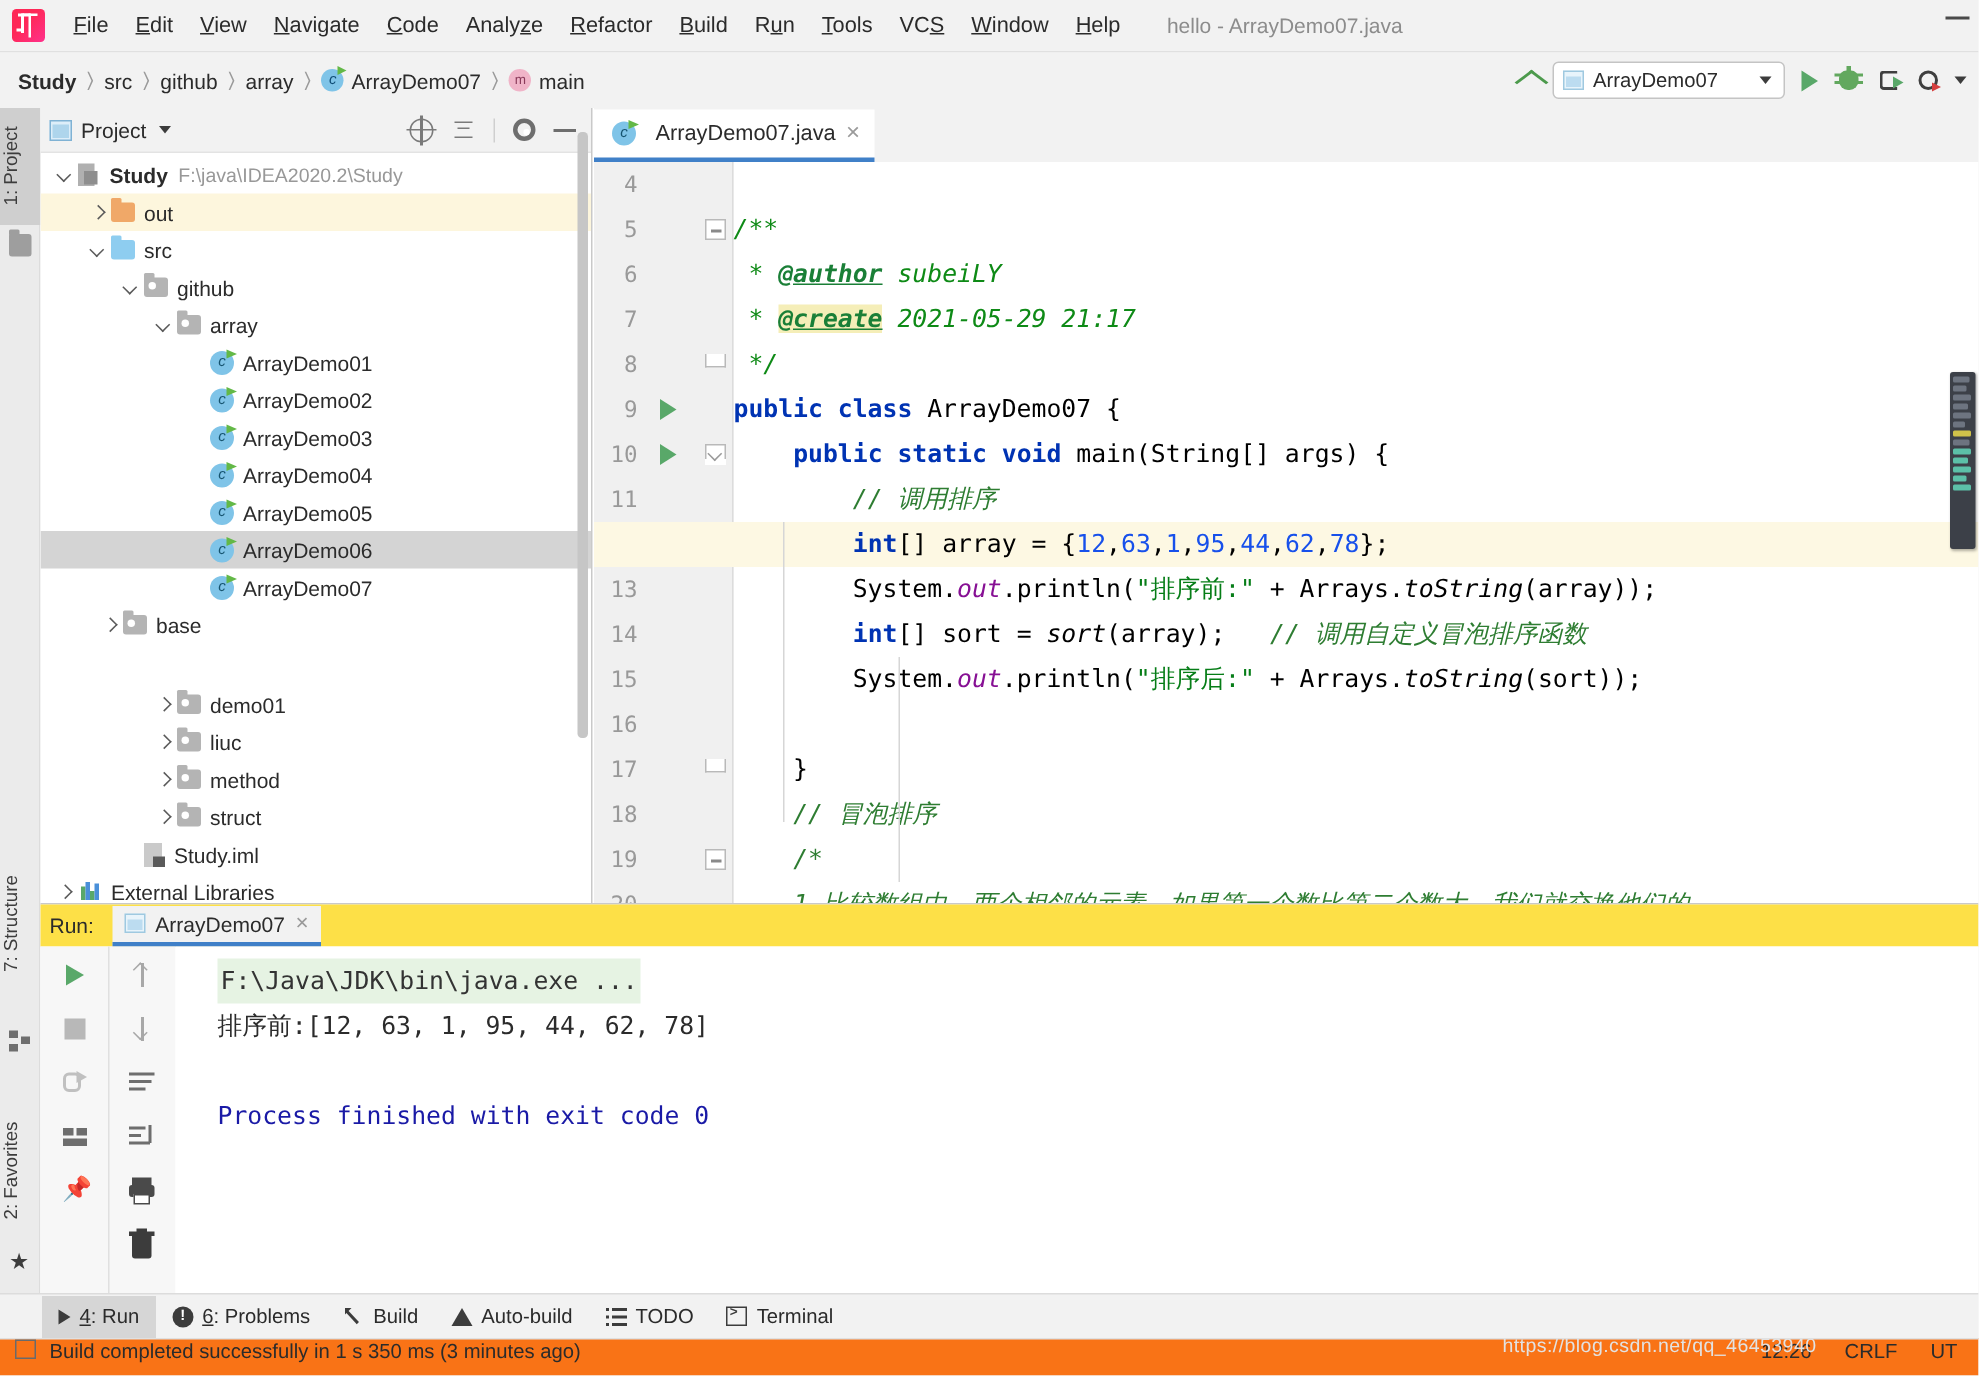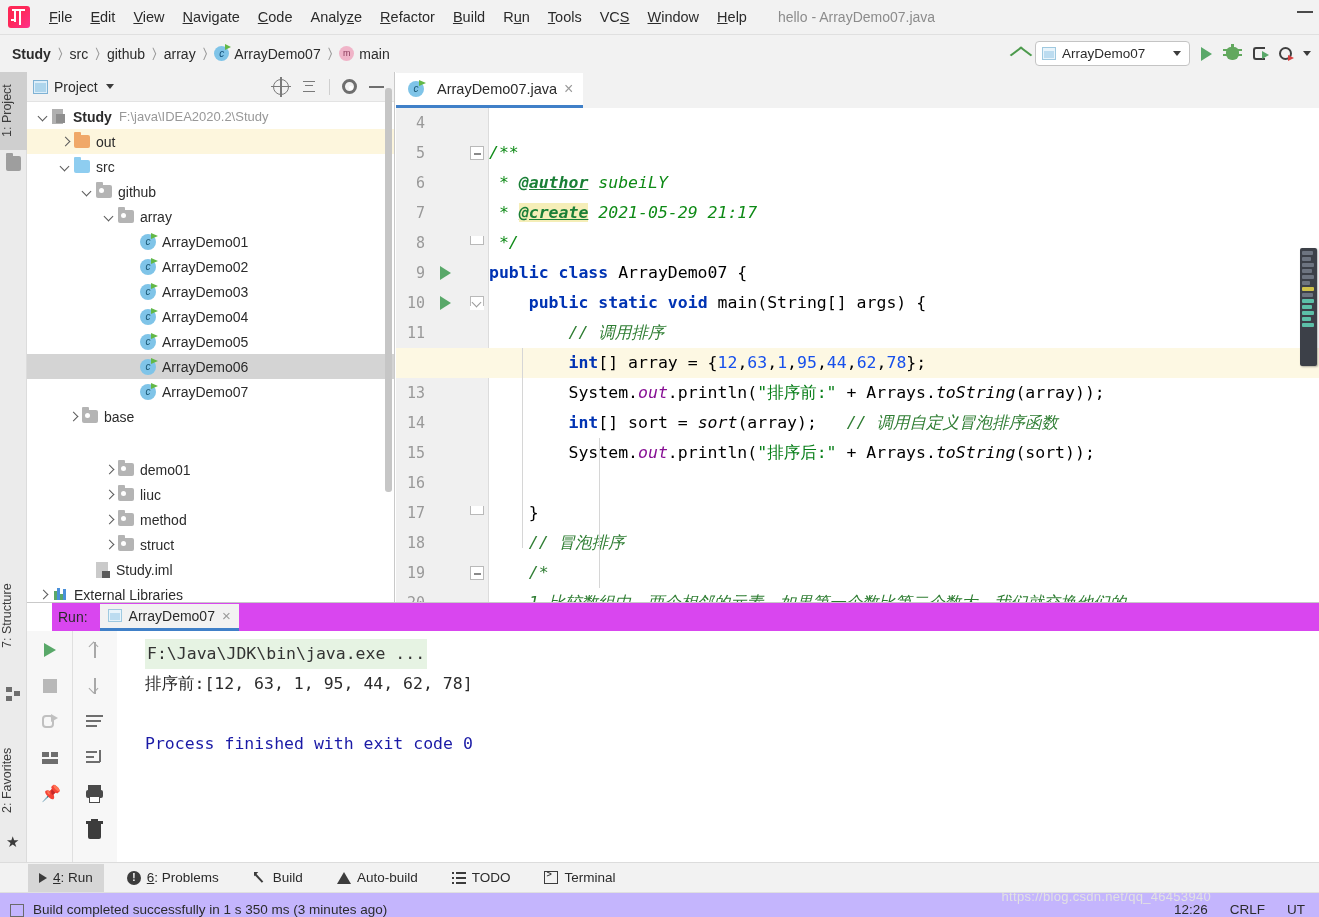--- a/index.html
+++ b/index.html
@@ -235,21 +235,21 @@
     background:#3c4048;border-radius:2px;padding:3px 2px;
     box-shadow:1px 1px 2px rgba(0,0,0,.3);
   }
   .mmline{height:4px;margin-bottom:2px;border-radius:1px;}
 
   
   .runpanel{
     position:absolute; left:27px; top:602px; width:1292px; height:260px; background:#fff;
     border-top:1px solid #c9c9c9;
   }
-  .rp-head{height:28px;background:#d946ef;display:flex;align-items:center;padding-left:6px;margin-left:25px;}
+  .rp-head{height:28px;background:#fde047;display:flex;align-items:center;padding-left:6px;}
   .rp-label{font-size:14px;color:#2b2b2b;margin-right:12px;}
   .rp-tab{height:27px;display:flex;align-items:center;gap:7px;padding:0 8px;border-bottom:3px solid #4080c8;background:#f2f2f2;}
   .rp-tab-ic{width:14px;height:13px;border:1.6px solid #9fc9e0;background:#e8f4fb;position:relative;}
   .rp-tab-ic::after{content:"";position:absolute;left:1px;top:3px;right:1px;bottom:1px;background:#bcdcf0;}
   .rp-tab-lbl{font-size:14px;color:#2b2b2b;}
   .rp-tab-x{font-size:15px;color:#9a9a9a;}
   .rp-side{
     position:absolute;left:0;top:28px;width:90px;bottom:0;background:#f7f7f7;display:flex;
   }
   .rp-col{width:45px;display:flex;flex-direction:column;align-items:center;padding-top:8px;gap:14px;}
@@ -260,41 +260,41 @@
     font-family:"DejaVu Sans Mono","Liberation Mono",monospace;
     font-size:16.5px; padding:8px 0 0 28px; line-height:30px;
   }
   .cons-cmd{background:#e6f3e3;color:#333333;display:inline-block;padding:0 2px;}
   .cons-out{color:#2b2b2b;}
   .cons-fin{color:#1a1aa6;}
 
   
   .bottombar{
     position:absolute;left:0;top:862px;width:1319px;height:30px;background:#f2f2f2;
-    display:flex;align-items:center;padding-left:28px;border-top:1px solid #dcdcdc;gap:12px;
+    display:flex;align-items:center;padding-left:28px;border-top:1px solid #dcdcdc;
   }
   .bb-item{display:flex;align-items:center;gap:6px;height:28px;padding:0 11px;font-size:13.5px;color:#2b2b2b;white-space:nowrap;}
   .bb-item.active{background:#d6d6d6;}
   .bb-item u{text-decoration:underline;}
   .bb-run-ic{width:0;height:0;border-left:8px solid #3c3c3c;border-top:5px solid transparent;border-bottom:5px solid transparent;}
   .bb-prob-ic{width:14px;height:14px;border-radius:50%;background:#3c3c3c;color:#fff;font-size:10px;text-align:center;line-height:14px;font-weight:bold;}
   .bb-build-ic{width:14px;height:14px;position:relative;}
   .bb-build-ic::before{content:"";position:absolute;left:2px;top:2px;width:11px;height:2.2px;background:#3c3c3c;transform:rotate(47deg);transform-origin:left center;}
   .bb-build-ic::after{content:"";position:absolute;left:1px;top:1px;width:5px;height:5px;background:#3c3c3c;clip-path:polygon(0 0,100% 0,0 100%);}
   .bb-auto-ic{width:0;height:0;border-left:7px solid transparent;border-right:7px solid transparent;border-bottom:12px solid #3c3c3c;position:relative;}
   .bb-todo-ic{width:14px;height:12px;position:relative;}
   .bb-todo-ic i{position:absolute;left:4px;height:2px;width:10px;background:#3c3c3c;}
   .bb-todo-ic i.d{left:0;width:2px;}
   .bb-term-ic{width:14px;height:13px;border:1.7px solid #3c3c3c;position:relative;}
   .bb-term-ic::after{content:">";position:absolute;left:1px;top:-3px;font-size:9px;color:#3c3c3c;font-weight:bold;}
 
   
   .statusbar{
-    position:absolute;left:0;top:892px;width:1319px;height:25px;background:#c4b5fd;
-    display:flex;align-items:flex-end;border-top:1px solid #e0e0e0;
+    position:absolute;left:0;top:892px;width:1319px;height:25px;background:#f97316;
+    display:flex;align-items:flex-start;border-top:1px solid #e0e0e0;
   }
   .sb-ic{width:14px;height:13px;border:1.7px solid #6a6a6a;margin:0 9px 0 10px;flex:0 0 auto;}
   .sb-msg{font-size:13.5px;color:#2b2b2b;}
   .sb-right{margin-left:auto;display:flex;align-items:center;gap:22px;padding-right:14px;font-size:13.5px;color:#2b2b2b;}
   .watermark{
     position:absolute;right:108px;top:889px;font-size:13px;color:#e2e2e2;
     font-family:"Liberation Sans",sans-serif; letter-spacing:.3px; pointer-events:none;
   }
 </style>
 </head>

